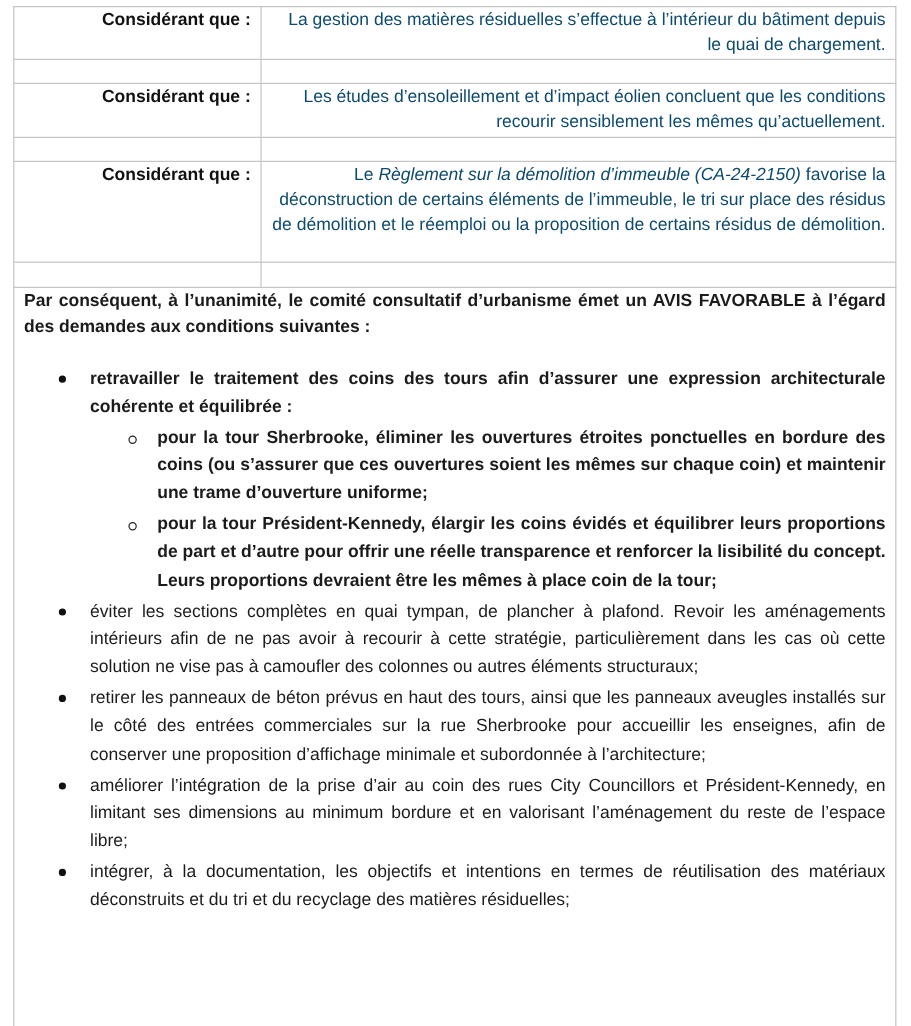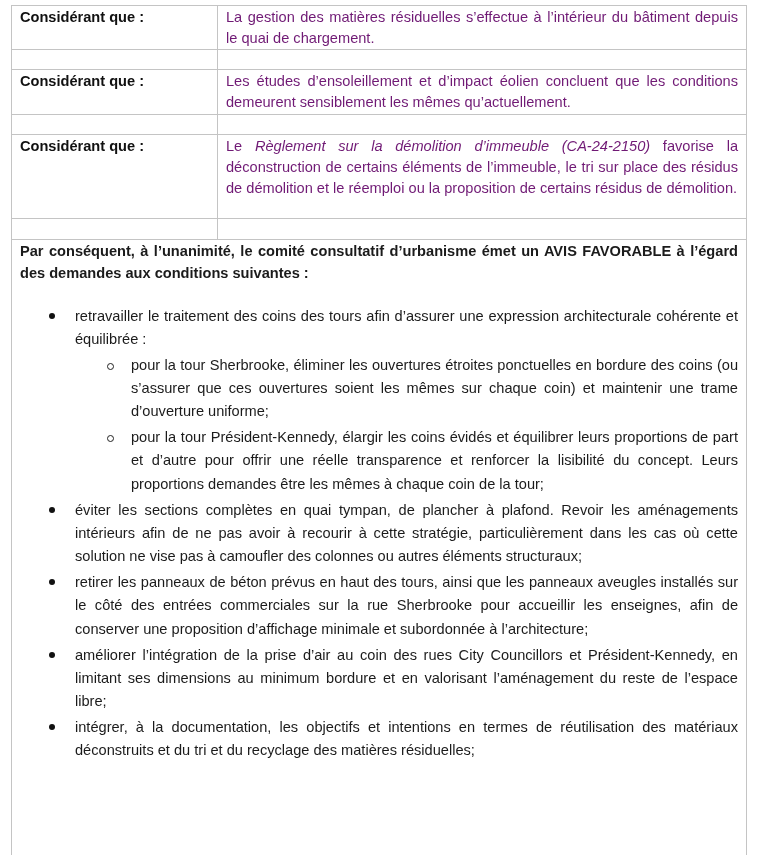--- a/index.html
+++ b/index.html
@@ -10,37 +10,37 @@
     table.decision {
       position: absolute; left: 11px; top: 5px; width: 736px;
       border-collapse: collapse; table-layout: fixed;
       font-size: 14.6px;
     }
     table.decision td {
       border: 1px solid #c4c4c4; vertical-align: top;
       padding: 1px 8px 0 8px; box-sizing: border-box;
     }
     col.label-col { width: 206px; }
-    tr.row-consid td { line-height: 21px; }
+    tr.row-consid td { line-height: 21px; text-align: right; }
     tr.row-r1 { height: 42px; }
     tr.row-r3 { height: 45px; }
     tr.row-r5 { height: 84px; }
     tr.spacer-a { height: 20px; }
     tr.spacer-b { height: 21px; }
     td.label { font-weight: bold; color: #111; }
-    td.text { text-align: justify; color: #701a75; }
+    td.text { text-align: justify; color: #0c4a6e; }
     td.text em { font-style: italic; }
     td.conclusion {
       border-bottom: none !important; height: 618px;
       text-align: justify; padding-top: 0 !important;
     }
     p.intro { margin: 0; line-height: 22px; font-weight: bold; }
     ul.conditions { list-style: none; margin: 21px 0 0 0; padding: 0 0 0 55px; }
     ul.conditions > li { position: relative; line-height: 23.3px; margin-top: 2.6px; }
-    ul.conditions > li:first-child { margin-top: 0; }
+    ul.conditions > li:first-child { margin-top: 0; font-weight: bold; }
     ul.sub { list-style: none; margin: 2px 0 0 0; padding: 0 0 0 56px; }
     ul.sub > li { position: relative; line-height: 23.3px; margin-top: 2.6px; }
     ul.sub > li:first-child { margin-top: 0; }
     .bullet-disc {
       position: absolute; left: -26px; top: 8px; width: 6px; height: 6px;
       border-radius: 50%; background: #111;
     }
     .bullet-circle {
       position: absolute; left: -24px; top: 9px; width: 5px; height: 5px;
       border-radius: 50%; border: 1px solid #222; background: #fff;
@@ -59,21 +59,21 @@
     <tr class="row-consid row-r1">
       <td class="label">Considérant que :</td>
       <td class="text">La gestion des matières résiduelles s’effectue à l’intérieur du bâtiment depuis le quai de chargement.</td>
     </tr>
     <tr class="spacer-a">
       <td></td>
       <td></td>
     </tr>
     <tr class="row-consid row-r3">
       <td class="label">Considérant que :</td>
-      <td class="text">Les études d’ensoleillement et d’impact éolien concluent que les conditions demeurent sensiblement les mêmes qu’actuellement.</td>
+      <td class="text">Les études d’ensoleillement et d’impact éolien concluent que les conditions recourir sensiblement les mêmes qu’actuellement.</td>
     </tr>
     <tr class="spacer-a">
       <td></td>
       <td></td>
     </tr>
     <tr class="row-consid row-r5">
       <td class="label">Considérant que :</td>
       <td class="text"><span>Le </span><em>Règlement sur la démolition d’immeuble (CA-24-2150)</em><span> favorise la déconstruction de certains éléments de l’immeuble, le tri sur place des résidus de démolition et le réemploi ou la proposition de certains résidus de démolition.</span></td>
     </tr>
     <tr class="spacer-b">
@@ -87,21 +87,21 @@
           <li>
             <span class="bullet-disc"></span>
             <span class="item-text">retravailler le traitement des coins des tours afin d’assurer une expression architecturale cohérente et équilibrée :</span>
             <ul class="sub">
               <li>
                 <span class="bullet-circle"></span>
                 <span class="item-text">pour la tour Sherbrooke, éliminer les ouvertures étroites ponctuelles en bordure des coins (ou s’assurer que ces ouvertures soient les mêmes sur chaque coin) et maintenir une trame d’ouverture uniforme;</span>
               </li>
               <li>
                 <span class="bullet-circle"></span>
-                <span class="item-text">pour la tour Président-Kennedy, élargir les coins évidés et équilibrer leurs proportions de part et d’autre pour offrir une réelle transparence et renforcer la lisibilité du concept. Leurs proportions demandes être les mêmes à chaque coin de la tour;</span>
+                <span class="item-text">pour la tour Président-Kennedy, élargir les coins évidés et équilibrer leurs proportions de part et d’autre pour offrir une réelle transparence et renforcer la lisibilité du concept. Leurs proportions devraient être les mêmes à place coin de la tour;</span>
               </li>
             </ul>
           </li>
           <li>
             <span class="bullet-disc"></span>
             <span class="item-text">éviter les sections complètes en quai tympan, de plancher à plafond. Revoir les aménagements intérieurs afin de ne pas avoir à recourir à cette stratégie, particulièrement dans les cas où cette solution ne vise pas à camoufler des colonnes ou autres éléments structuraux;</span>
           </li>
           <li>
             <span class="bullet-disc"></span>
             <span class="item-text">retirer les panneaux de béton prévus en haut des tours, ainsi que les panneaux aveugles installés sur le côté des entrées commerciales sur la rue Sherbrooke pour accueillir les enseignes, afin de conserver une proposition d’affichage minimale et subordonnée à l’architecture;</span>

